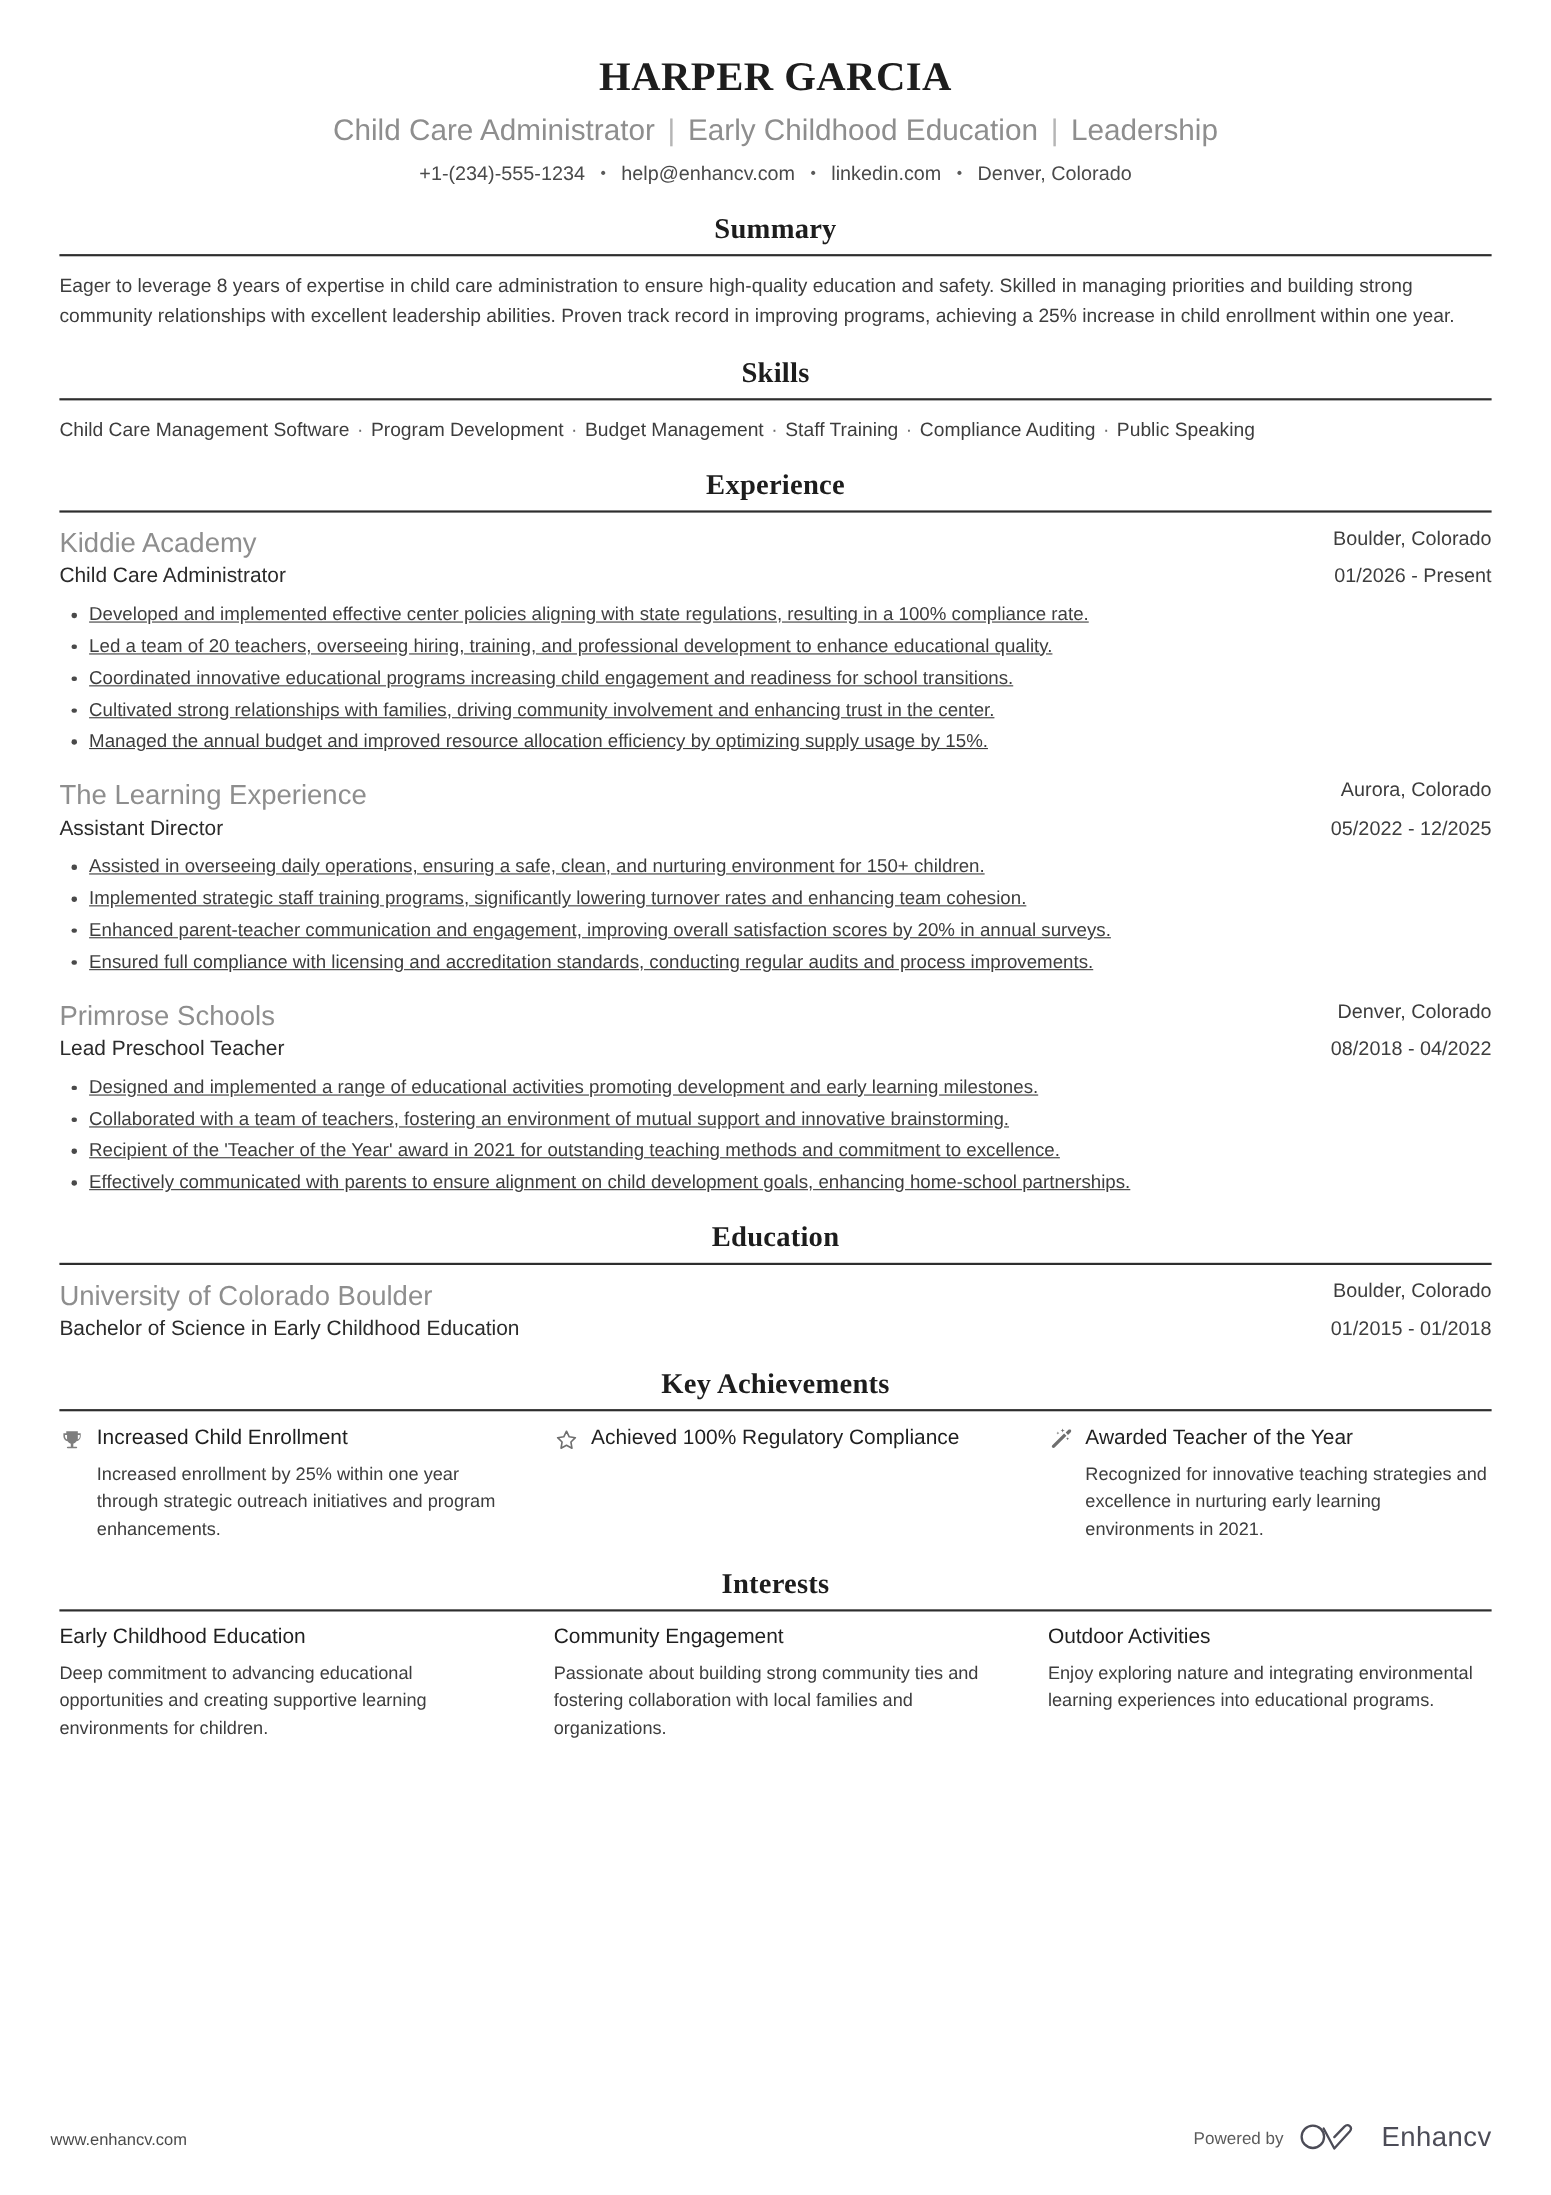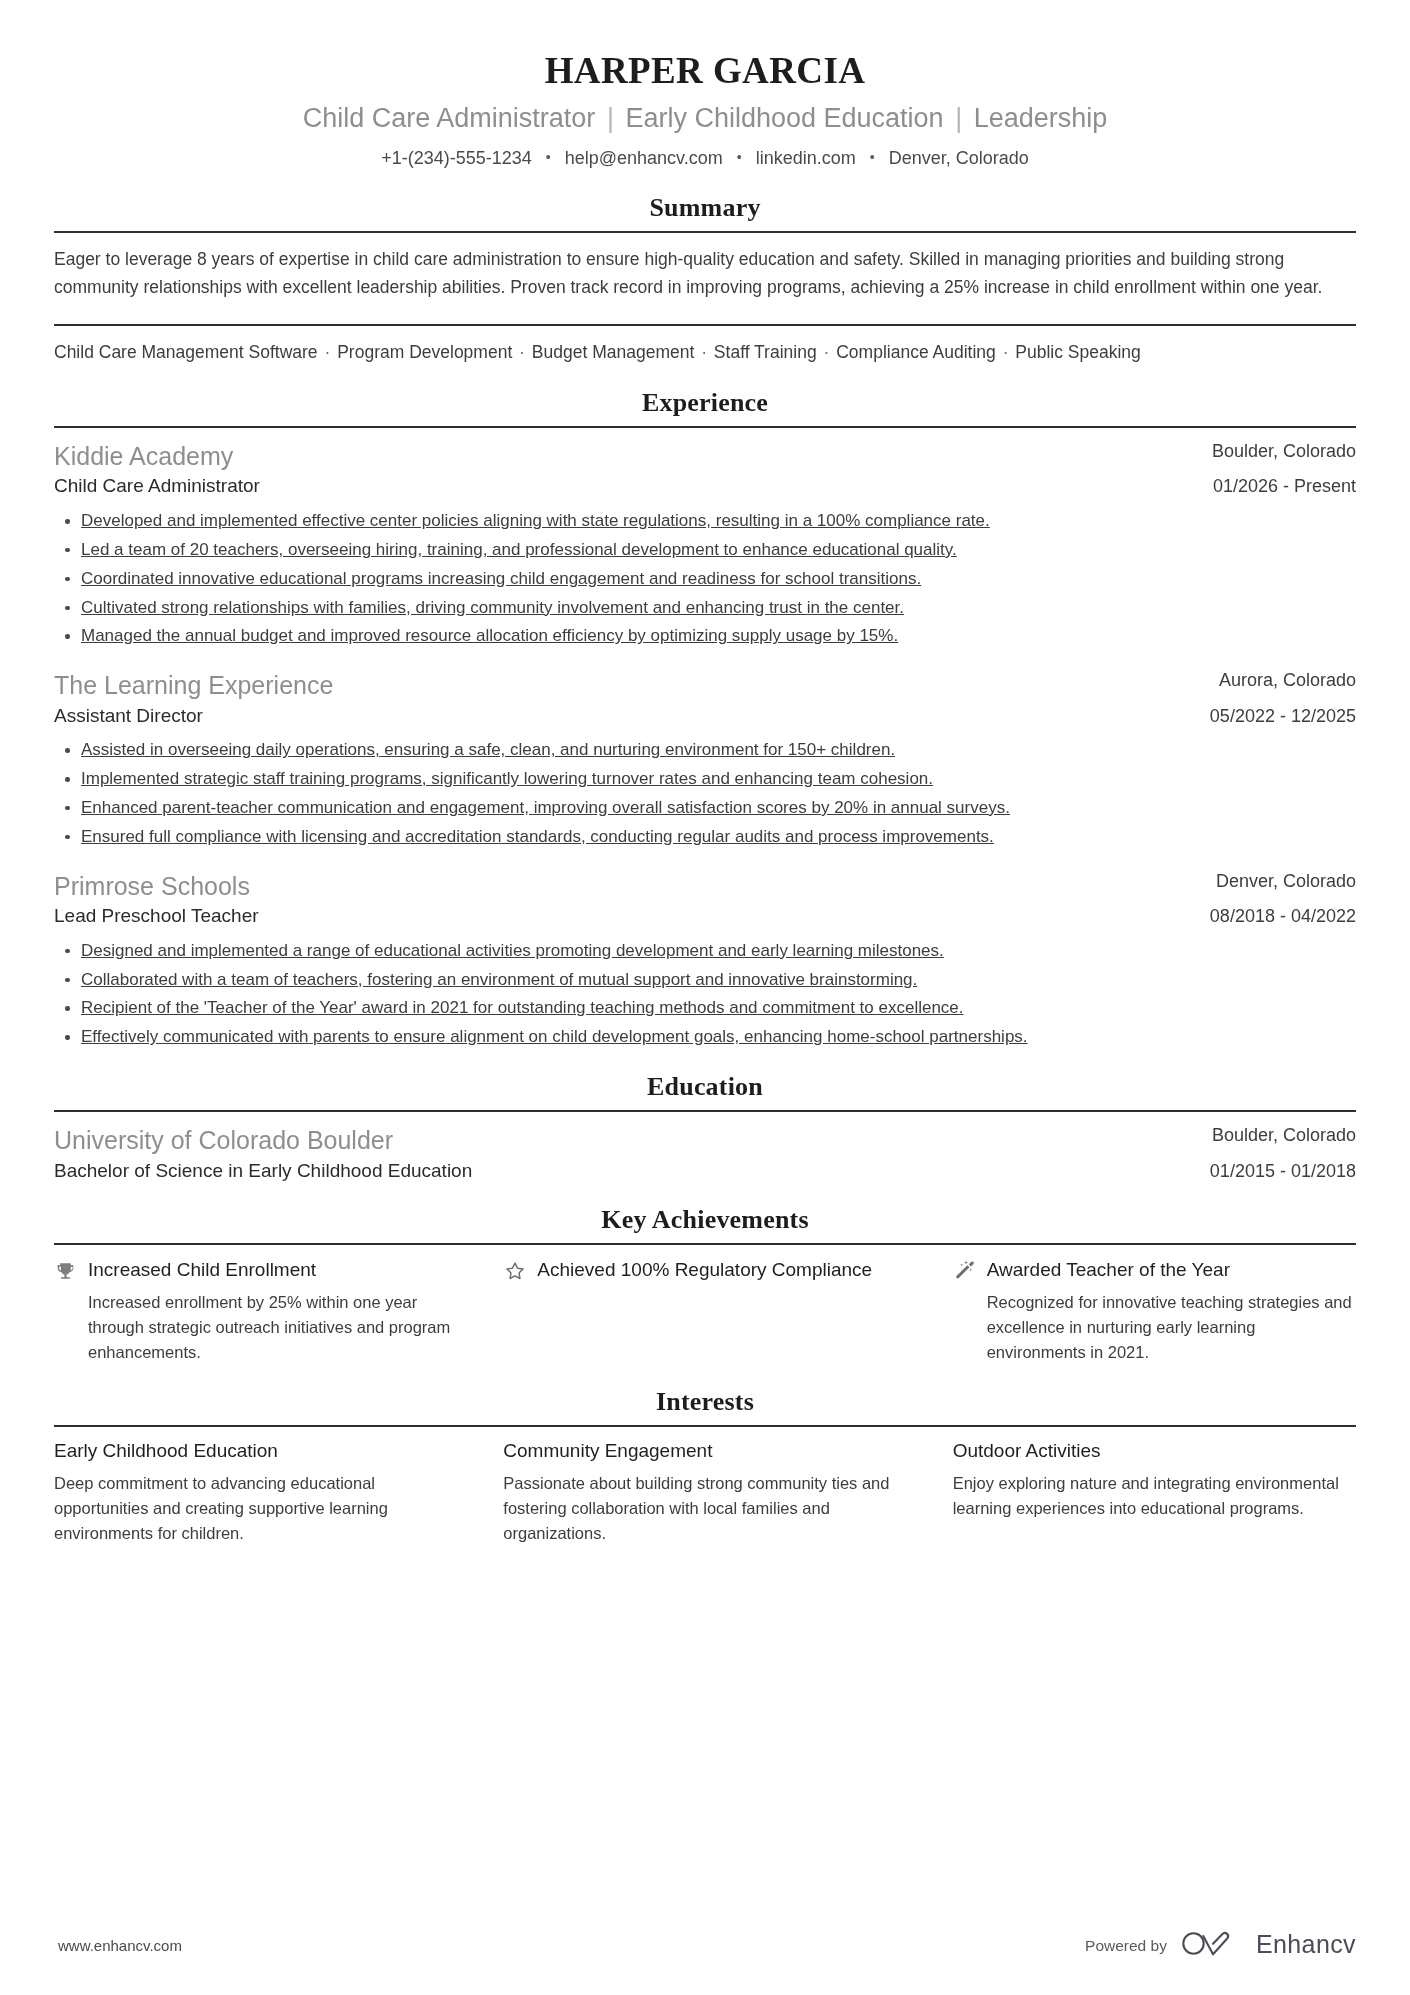--- a/index.html
+++ b/index.html
@@ -214,21 +214,21 @@
   .int-desc {
     font-size: 16.5px;
     line-height: 1.5;
     color: #3d3d3d;
     margin-top: 8px;
   }
 
   
   .footer {
     position: absolute;
-    left: 58px;
+    left: 46px;
     right: 54px;
     bottom: 34px;
     display: flex;
     justify-content: space-between;
     align-items: center;
   }
   .footer-url {
     font-size: 15px;
     color: #4a4a4a;
   }
@@ -280,20 +280,21 @@
 
   <div class="section">
     <div class="section-title">Summary</div>
     <div class="rule"></div>
     <div class="section-body">
       <div class="para">Eager to leverage 8 years of expertise in child care administration to ensure high-quality education and safety. Skilled in managing priorities and building strong community relationships with excellent leadership abilities. Proven track record in improving programs, achieving a 25% increase in child enrollment within one year.</div>
     </div>
   </div>
 
   <div class="section">
+    <div class="section-title">Skills</div>
     <div class="rule"></div>
     <div class="section-body">
       <div class="skills-line" id="skills-list"><span>Child Care Management Software</span><span class="sk-sep"> · </span><span>Program Development</span><span class="sk-sep"> · </span><span>Budget Management</span><span class="sk-sep"> · </span><span>Staff Training</span><span class="sk-sep"> · </span><span>Compliance Auditing</span><span class="sk-sep"> · </span><span>Public Speaking</span></div>
     </div>
   </div>
 
   <div class="section">
     <div class="section-title">Experience</div>
     <div class="rule"></div>
     <div class="section-body" id="experience-body">

